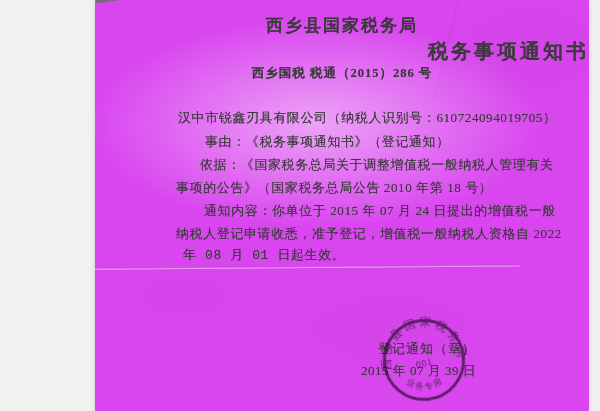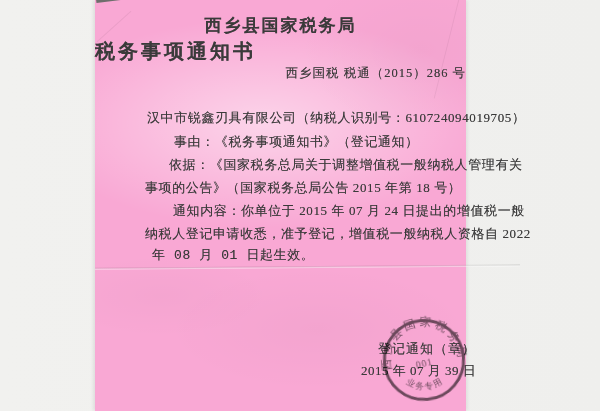--- a/index.html
+++ b/index.html
@@ -5,22 +5,22 @@
   html,body{margin:0;padding:0;}
   body{
     width:600px;height:411px;overflow:hidden;
     background:linear-gradient(to right,#f1f1ef 0%,#efefed 100%);
     font-family:"Liberation Serif","DejaVu Serif",serif;
     position:relative;
   }
   .scan{position:absolute;inset:0;}
   
   .paper{
-    position:absolute;left:95px;top:0;width:371px;height:411px;
-    background:#f9a8d4;
+    position:absolute;left:95px;top:0;width:494px;height:411px;
+    background:#d946ef;
     box-shadow:-2px 0 3px rgba(0,0,0,.07), 2px 0 3px rgba(0,0,0,.06);
   }
   
   .paper::before{
     content:"";position:absolute;inset:0;pointer-events:none;
     background:
       radial-gradient(ellipse 220px 90px at 60% 80%, rgba(0,0,0,.025), transparent 70%),
       radial-gradient(ellipse 160px 60px at 18% 72%, rgba(0,0,0,.02), transparent 70%),
       radial-gradient(ellipse 180px 120px at 88% 12%, rgba(0,0,0,.025), transparent 70%),
       radial-gradient(ellipse 300px 140px at 45% 30%, rgba(255,255,255,.5), transparent 75%),
@@ -40,23 +40,23 @@
     background:#6e6e6c;transform:rotate(-7deg);transform-origin:left top;
   }
   .corner-crease{
     position:absolute;left:-4px;top:26px;width:46px;height:1px;
     background:rgba(0,0,0,.06);transform:rotate(-42deg);
   }
   
   .txt{position:absolute;white-space:nowrap;color:#3a3a3a;
        text-shadow:0 0 .6px rgba(60,60,60,.55);}
   .h1{left:0;width:100%;top:14px;text-align:center;font-size:17px;font-weight:700;letter-spacing:2px;}
-  .h2{left:0;width:100%;top:38px;text-align:left;font-size:20px;font-weight:700;letter-spacing:3px;}
-  .docnum{left:0;width:100%;top:65px;text-align:right;font-size:12.5px;font-weight:400;letter-spacing:1px;}
-  .bl{font-size:13px;letter-spacing:.6px;line-height:15px;}
+  .h2{left:0;width:100%;top:38px;text-align:right;font-size:20px;font-weight:700;letter-spacing:3px;}
+  .docnum{left:0;width:100%;top:65px;text-align:center;font-size:12.5px;font-weight:700;letter-spacing:1px;}
+  .bl{font-size:13px;letter-spacing:.6px;line-height:15px;margin-left:31px;}
   .bl0{left:52px;top:110px;}
   .bl1{left:79px;top:134px;}
   .bl2{left:74px;top:157px;}
   .bl3{left:50px;top:180px;}
   .bl4{left:78px;top:203px;text-align:center;}
   .bl5{left:50px;top:226px;}
   .bl6{left:57px;top:248px;font-family:Liberation Mono, monospace;}
   .sig-label{left:283px;top:340px;font-size:13px;letter-spacing:1px;}
   .sig-date{left:266px;top:362px;font-size:13px;letter-spacing:.5px;}
   
@@ -77,21 +77,21 @@
     <div class="crease-tr"></div>
     <div class="crease-h"></div>
 
     <div class="txt h1">西乡县国家税务局</div>
     <div class="txt h2">税务事项通知书</div>
     <div class="txt docnum">西乡国税 税通（2015）286 号</div>
 
     <div class="txt bl bl0">汉中市锐鑫刃具有限公司（纳税人识别号：610724094019705）</div>
     <div class="txt bl bl2">依据：《国家税务总局关于调整增值税一般纳税人管理有关</div>
     <div class="txt bl bl1">事由：《税务事项通知书》（登记通知）</div>
-    <div class="txt bl bl3">事项的公告》（国家税务总局公告 2015 年第 18 号）</div>
+    <div class="txt bl bl3">事项的公告》（国家税务总局公告 2010 年第 18 号）</div>
     <div class="txt bl bl4">通知内容：你单位于 2015 年 07 月 24 日提出的增值税一般</div>
     <div class="txt bl bl5">纳税人登记申请收悉，准予登记，增值税一般纳税人资格自 2022</div>
     <div class="txt bl bl6">年 08 月 01 日起生效。</div>
 
     <div class="txt sig-label">登记通知（章）</div>
     <div class="txt sig-date">2015 年 07 月 39 日</div>
 
     <svg class="seal" viewBox="0 0 100 100" font-family="Liberation Serif, DejaVu Serif, serif">
       <defs>
         <path id="arcTop" d="M 14.3,59.6 A 37,37 0 1 1 85.7,59.6"></path>

